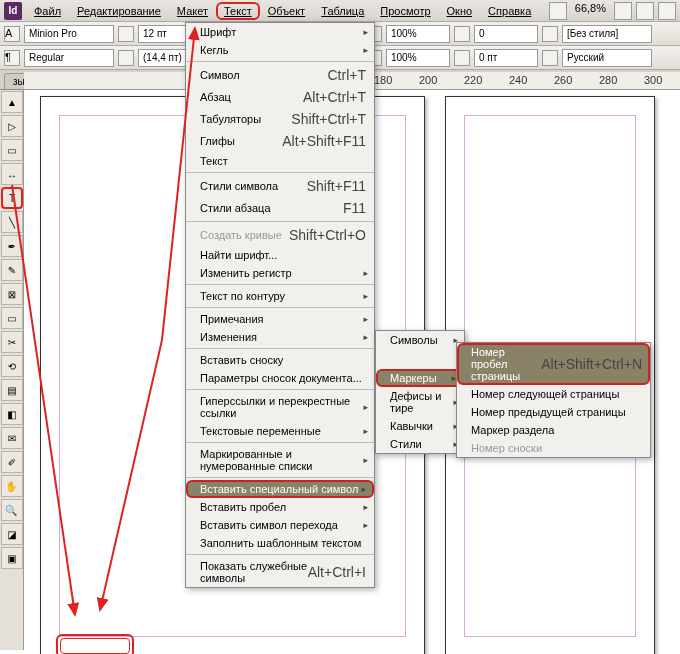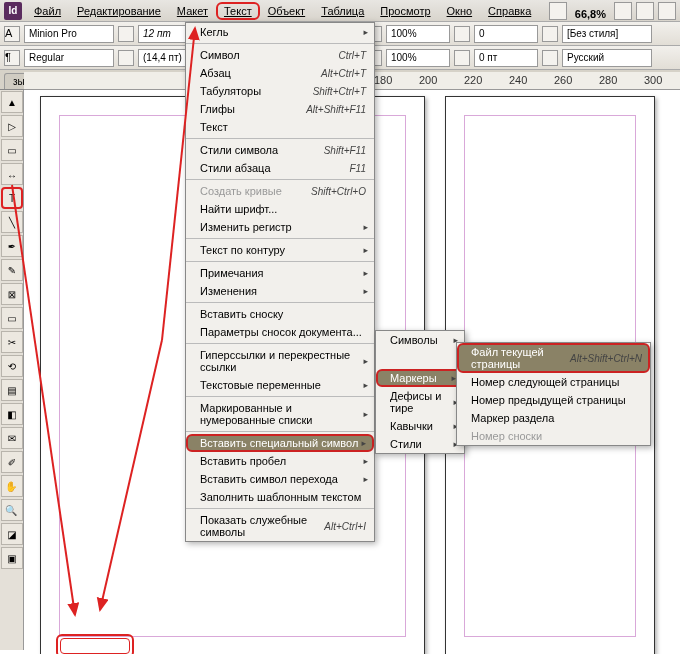--- a/index.html
+++ b/index.html
@@ -1,26 +1,26 @@
 <!DOCTYPE html>
 <html><head>
 <meta charset="utf-8">
 <style>
 * { box-sizing: border-box; margin: 0; padding: 0; font-family: Tahoma, Arial, sans-serif; font-size: 11px; }
 body { background: #fff; width: 680px; height: 654px; overflow: hidden; position: relative; }
 .menubar { background: linear-gradient(#e8e6e2,#d8d4cc); height: 22px; display: flex; align-items: center; padding: 0 4px; border-bottom: 1px solid #aaa; }
 .id-logo { width: 18px; height: 18px; background: #5a2b5e; color: #fff; font-weight: bold; font-size: 10px; display: flex; align-items: center; justify-content: center; border-radius: 2px; margin-right: 4px; }
 .menuitem { padding: 3px 8px; cursor: default; text-decoration: underline; }
 .menuitem.hi { border: 2px solid #d22; border-radius: 6px; padding: 1px 6px; }
-.topright { margin-left: auto; display: flex; align-items: flex-end; gap: 4px; font-weight: bold; }
+.topright { margin-left: auto; display: flex; align-items: flex-start; gap: 4px; }
 .topright .ico { width: 18px; height: 18px; border: 1px solid #999; background: #f4f2ee; }
 .zoomval { padding: 0 4px; }
 .control-row { background: linear-gradient(#f2f0ec,#e2ded6); height: 24px; border-bottom: 1px solid #aaa; display: flex; align-items: center; gap: 4px; padding: 2px 4px; }
 .ctrl { border: 1px solid #999; background: #fff; height: 18px; display: flex; align-items: center; padding: 0 4px; font-size: 10px; }
-.ctrl.w60 { width: 60px; } .ctrl.w90 { width: 90px; } .ctrl.w40 { width: 64px; } .ctrl.w50 { width: 50px; font-style: italic; }
+.ctrl.w60 { width: 60px; } .ctrl.w90 { width: 90px; } .ctrl.w40 { width: 64px; } .ctrl.w50 { width: 50px; }
 .ico-sm { width: 16px; height: 16px; border: 1px solid #999; background: #f4f2ee; }
 .tabs { background: #d6d2c8; height: 20px; display: flex; align-items: flex-end; border-bottom: 1px solid #888; }
 .tab { background: #e8e4dc; border: 1px solid #999; border-bottom: none; padding: 2px 8px; margin-left: 4px; font-size: 10px; border-radius: 3px 3px 0 0; }
 .tab.inactive { background: #d0ccc2; }
 .workspace { position: absolute; top: 90px; left: 0; right: 0; bottom: 0; background: #fff; text-align: right; }
 .toolbox { position: absolute; left: 0; top: 0; width: 24px; background: #e4e0d8; border-right: 1px solid #999; height: 560px; display: flex; flex-direction: column; }
 .tool { width: 22px; height: 22px; border: 1px solid #b8b4ac; margin: 1px; background: #ece8e0; display: flex; align-items: center; justify-content: center; font-size: 10px; }
 .tool.hi { border: 2px solid #d22; border-radius: 4px; }
 .ruler-h { position: absolute; left: 24px; top: -18px; right: 0; height: 18px; background: #f0eee8; border-bottom: 1px solid #999; font-size: 8px; color: #333; overflow: hidden; }
 .ruler-h span { position: absolute; top: 2px; }
@@ -29,21 +29,21 @@
 .page.right { width: 210px; }
 .margin-box { position: absolute; left: 18px; top: 18px; right: 18px; bottom: 18px; border: 1px solid #d9a8d9; }
 .text-frame { position: absolute; left: 0; bottom: -18px; width: 70px; height: 16px; border: 1px solid #d22; border-radius: 4px; }
 .text-frame.outer { left: -4px; bottom: -22px; width: 78px; height: 24px; border: 2px solid #d22; border-radius: 6px; }
 
 .menu { position: absolute; background: #f2f0ec; border: 1px solid #888; box-shadow: 2px 2px 6px rgba(0,0,0,0.3); }
 .menu1 { left: 185px; top: 22px; width: 190px; }
 .menu .row { display: flex; align-items: center; padding: 3px 8px 3px 14px; font-size: 11px; position: relative; }
 .menu .row.sub::after { content: "▸"; position: absolute; right: 6px; font-size: 9px; color: #444; }
 .menu .sep { border-top: 1px solid #bbb; margin: 2px 0; }
-.menu .sc { margin-left: auto; font-size: 10px; color: #444; font-style: italic; }
+.menu .sc { margin-left: auto; font-size: 14px; color: #444; }
 .menu .row.dis { color: #999; }
 .menu .row.hi { background: #8a8266; color: #fff; border: 2px solid #c22; border-radius: 6px; padding: 1px 6px 1px 12px; }
 .menu2 { left: 375px; top: 330px; width: 90px; }
 .menu2 .row.hi2 { background: #8a8266; color: #fff; border: 2px solid #c22; border-radius: 6px; padding: 1px 6px 1px 12px; margin-top: 20px; }
 .menu3 { left: 456px; top: 342px; width: 195px; }
 .menu3 .row.hi3 { background: #8a8266; color: #fff; border: 2px solid #c22; border-radius: 6px; padding: 1px 6px 1px 12px; }
 
 svg.overlay { position: absolute; left: 0; top: 0; width: 680px; height: 654px; pointer-events: none; }
 </style>
 </head>
@@ -142,20 +142,23 @@
       </div>
     </div>
     <div class="page right">
       <div class="margin-box"></div>
     </div>
   </div>
 </div>
 
 <div class="menu menu1" id="menu1">
     <div class="row sub">
+      <span>Шрифт</span>
+    </div>
+    <div class="row sub">
       <span>Кегль</span>
     </div>
     <div class="sep"></div>
     <div class="row">
       <span>Символ</span>
       <span class="sc">Ctrl+T</span>
     </div>
     <div class="row">
       <span>Абзац</span>
       <span class="sc">Alt+Ctrl+T</span>
@@ -243,21 +246,21 @@
 <div class="menu menu2" id="menu2">
     <div class="row sub">Символы</div>
     <div class="row sub hi2">Маркеры</div>
     <div class="row sub">Дефисы и тире</div>
     <div class="row sub">Кавычки</div>
     <div class="row sub">Стили</div>
   </div>
 
 <div class="menu menu3" id="menu3">
     <div class="row hi3">
-      <span>Файл текущей страницы</span>
+      <span>Номер пробел страницы</span>
       <span class="sc">Alt+Shift+Ctrl+N</span>
     </div>
     <div class="row">
       <span>Номер следующей страницы</span>
     </div>
     <div class="row">
       <span>Номер предыдущей страницы</span>
     </div>
     <div class="row">
       <span>Маркер раздела</span>

